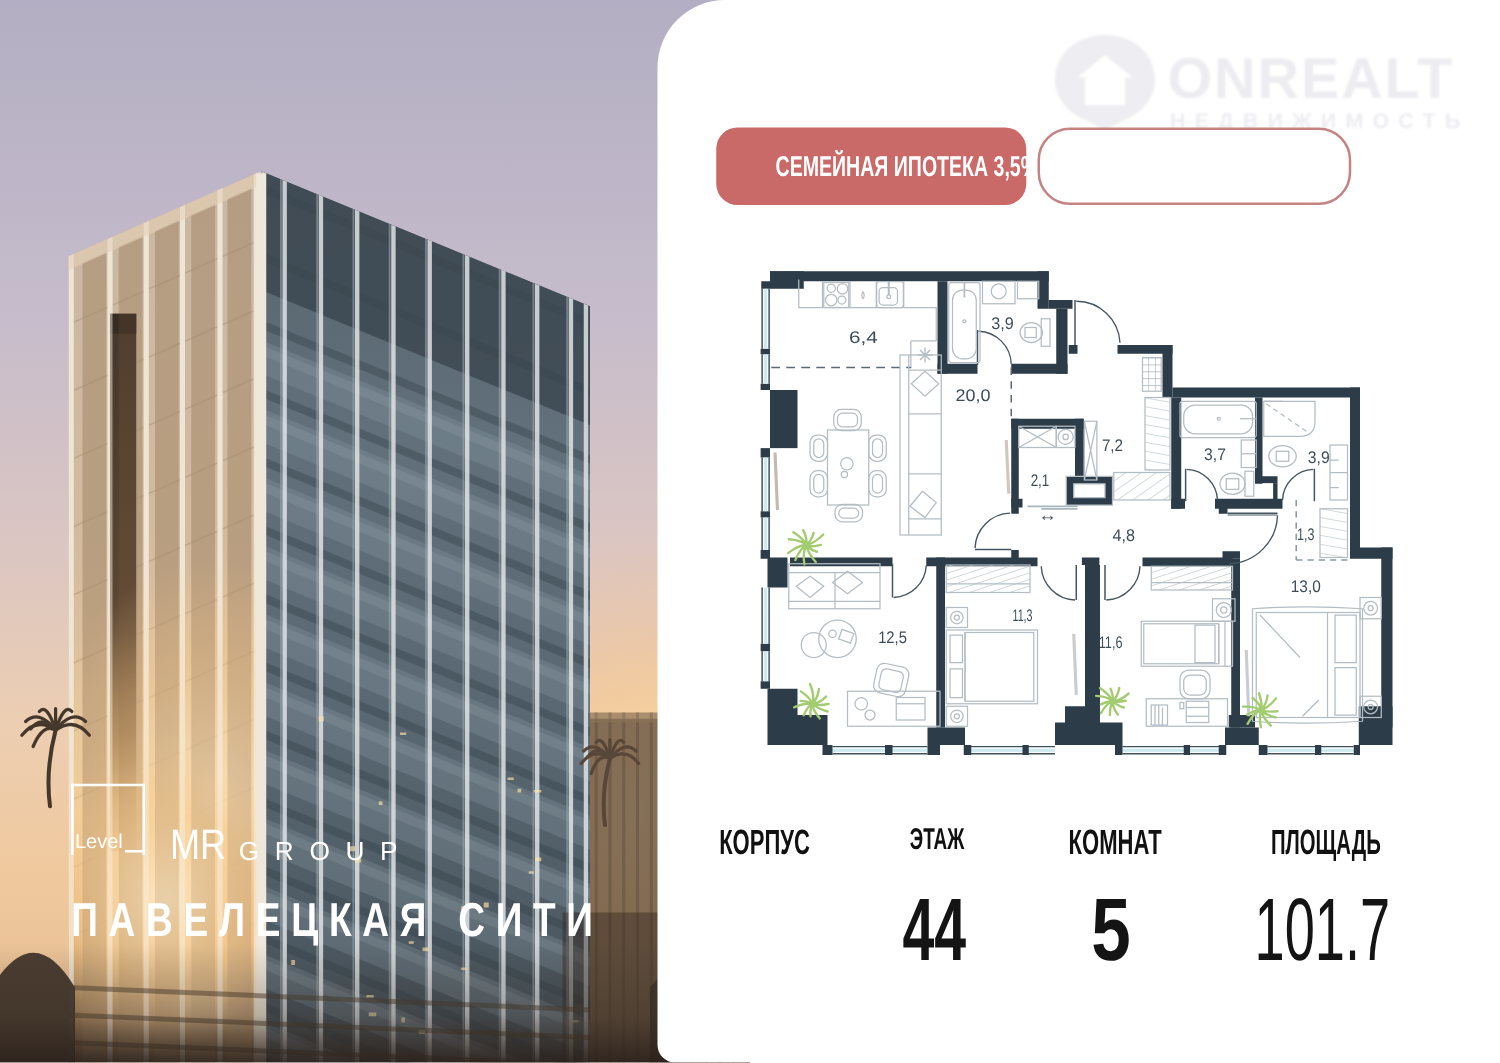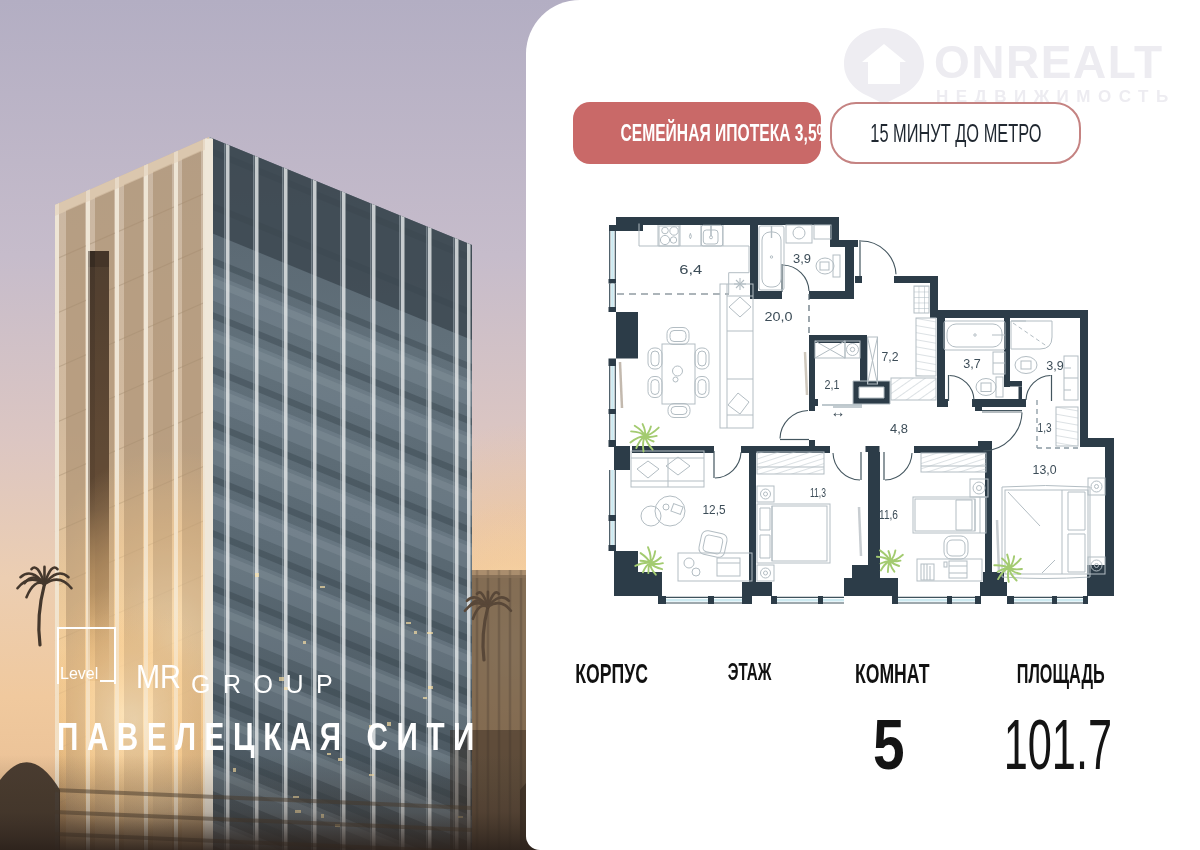--- a/index.html
+++ b/index.html
@@ -270,21 +270,21 @@
 <rect x="0" y="755" width="600" height="95" fill="url(#ground)"></rect>
       </svg>
 </div>
 
 <div class="abs" style="left:57px;top:627px;width:55px;height:55px;border-top:2.5px solid #fff;border-left:2.5px solid #fff;border-right:2.5px solid #fff;"></div>
 <div class="abs" style="left:100px;top:679.5px;width:14px;height:2.5px;background:#fff;"></div>
 
 <div class="abs" style="left:60px;top:665px;color:#fff;font-size:16px;font-weight:400;">Level</div>
 
 <div class="abs" style="left:136px;top:657px;color:#fff;font-size:34px;font-weight:400;transform:scaleX(0.85);transform-origin:left;">MR</div>
-<div class="abs" style="left:191px;top:670px;color:#fff;font-size:25px;letter-spacing:12.5px;">GROUP</div>
+<div class="abs" style="left:191px;top:670px;color:#fff;font-size:21px;letter-spacing:12.5px;">GROUP</div>
 
 <div class="abs" style="left:57px;top:716px;color:#fff;font-size:38px;font-weight:700;letter-spacing:11px;transform:scaleX(0.78);transform-origin:left;white-space:nowrap;">ПАВЕЛЕЦКАЯ&nbsp;СИТИ</div>
 
 <div class="abs" style="left:526px;top:0;width:674px;height:850px;background:#fff;border-radius:54px 0 0 14px;"></div>
 
 <div class="abs" style="left:838px;top:26px;width:330px;height:80px;filter:blur(0.7px);">
 <svg width="330" height="80" viewBox="0 0 330 80">
 
 <g fill="#eeedf2">
 <path d="M46,2 C22,2 6,18 6,38 C6,52 16,64 30,70 L46,78 L62,70 C76,64 86,52 86,38 C86,18 70,2 46,2 Z M46,18 L68,36 L62,36 L62,58 L30,58 L30,36 L24,36 Z" fill-rule="evenodd"></path>
@@ -293,23 +293,20 @@
 <text x="96" y="52" font-size="46" font-weight="700" fill="#edecf1" font-family="Liberation Sans,sans-serif" textLength="228">ONREALT</text>
 <text x="98" y="76" font-size="17" font-weight="700" fill="#edecf1" letter-spacing="7.5" font-family="Liberation Sans,sans-serif">НЕДВИЖИМОСТЬ</text>
 </svg></div>
 
 <div class="abs" style="left:573px;top:102px;width:248px;height:62px;background:#c96968;border-radius:17px;"></div>
 <div class="abs" style="left:573px;top:102px;width:248px;height:62px;display:flex;align-items:center;justify-content:center;margin-left:28px;">
 <span style="color:#fff;font-size:23px;font-weight:700;transform:scaleX(0.68);white-space:nowrap;">СЕМЕЙНАЯ ИПОТЕКА 3,5%</span>
     </div>
 
 <div class="abs" style="left:830px;top:102px;width:251px;height:62px;background:#fff;border:2px solid #c58382;border-radius:26px;box-sizing:border-box;"></div>
-<div class="abs" style="left:830px;top:102px;width:251px;height:62px;display:flex;align-items:center;justify-content:center;">
-<span style="color:#1f2730;font-size:26px;font-weight:400;transform:scaleX(0.63);white-space:nowrap;">15 МИНУТ ДО МЕТРО</span>
-    </div>
 
 <div class="abs" style="left:595px;top:200px;width:530px;height:430px;">
 <svg width="530" height="430" viewBox="595 200 530 430">
         <defs>
 <pattern id="hdiag" width="5" height="5" patternUnits="userSpaceOnUse" patternTransform="rotate(72)">
 <line x1="0" y1="0" x2="0" y2="5" stroke="#b9c3c9" stroke-width="1"></line>
           </pattern>
 <pattern id="hdiag2" width="7" height="7" patternUnits="userSpaceOnUse" patternTransform="rotate(55)">
 <line x1="0" y1="0" x2="0" y2="7" stroke="#b9c3c9" stroke-width="1"></line>
           </pattern>
@@ -760,18 +757,19 @@
 
 <path d="M890,561 Q894,562 900.5,560.6 M890,561 Q893,564 899.1,566.0 M890,561 Q890,566 894.4,571.7 M890,561 Q888,565 887.9,572.0 M890,561 Q885,563 880.8,570.5 M890,561 Q886,561 880.6,563.5 M890,561 Q886,557 876.9,556.7 M890,561 Q888,556 880.0,550.4 M890,561 Q891,557 888.4,551.0 M890,561 Q894,558 895.4,550.4 M890,561 Q896,561 902.9,554.8" stroke="#a3cb70" stroke-width="1.9" fill="none" stroke-linecap="round"></path>
 
 <path d="M1009,568 Q1014,570 1022.0,569.0 M1009,568 Q1012,572 1020.4,573.9 M1009,568 Q1010,574 1016.6,580.5 M1009,568 Q1007,573 1008.7,581.8 M1009,568 Q1003,570 998.1,579.1 M1009,568 Q1004,568 997.7,571.8 M1009,568 Q1004,565 994.3,565.3 M1009,568 Q1008,563 1002.1,558.4 M1009,568 Q1010,563 1007.2,554.6 M1009,568 Q1013,564 1014.1,556.3 M1009,568 Q1015,566 1020.8,558.7" stroke="#a3cb70" stroke-width="1.9" fill="none" stroke-linecap="round"></path>
       </svg>
 </div>
 
 <div class="abs" style="left:532px;top:658px;width:160px;text-align:center;color:#111;font-size:28px;font-weight:700;"><span class="cond" style="transform:scaleX(0.63);">КОРПУС</span></div>
 
 <div class="abs" style="left:670px;top:658px;width:160px;text-align:center;color:#111;font-size:24px;font-weight:700;"><span class="cond" style="transform:scaleX(0.63);">ЭТАЖ</span></div>
+<div class="abs" style="left:667px;top:704px;width:160px;text-align:center;color:#141414;font-size:71px;font-weight:700;"><span class="cond" style="transform:scaleX(0.645);">44</span></div>
 
 <div class="abs" style="left:812px;top:658px;width:160px;text-align:center;color:#111;font-size:28px;font-weight:700;"><span class="cond" style="transform:scaleX(0.63);">КОМНАТ</span></div>
 <div class="abs" style="left:809px;top:704px;width:160px;text-align:center;color:#141414;font-size:71px;font-weight:700;"><span class="cond" style="transform:scaleX(0.80);">5</span></div>
 
 <div class="abs" style="left:981px;top:658px;width:160px;text-align:center;color:#111;font-size:28px;font-weight:700;"><span class="cond" style="transform:scaleX(0.58);">ПЛОЩАДЬ</span></div>
 <div class="abs" style="left:969px;top:704px;width:160px;text-align:center;color:#141414;font-size:71px;font-weight:400;"><span class="cond" style="transform:scaleX(0.61);">101.7</span></div>
 </div>
 </body></html>

